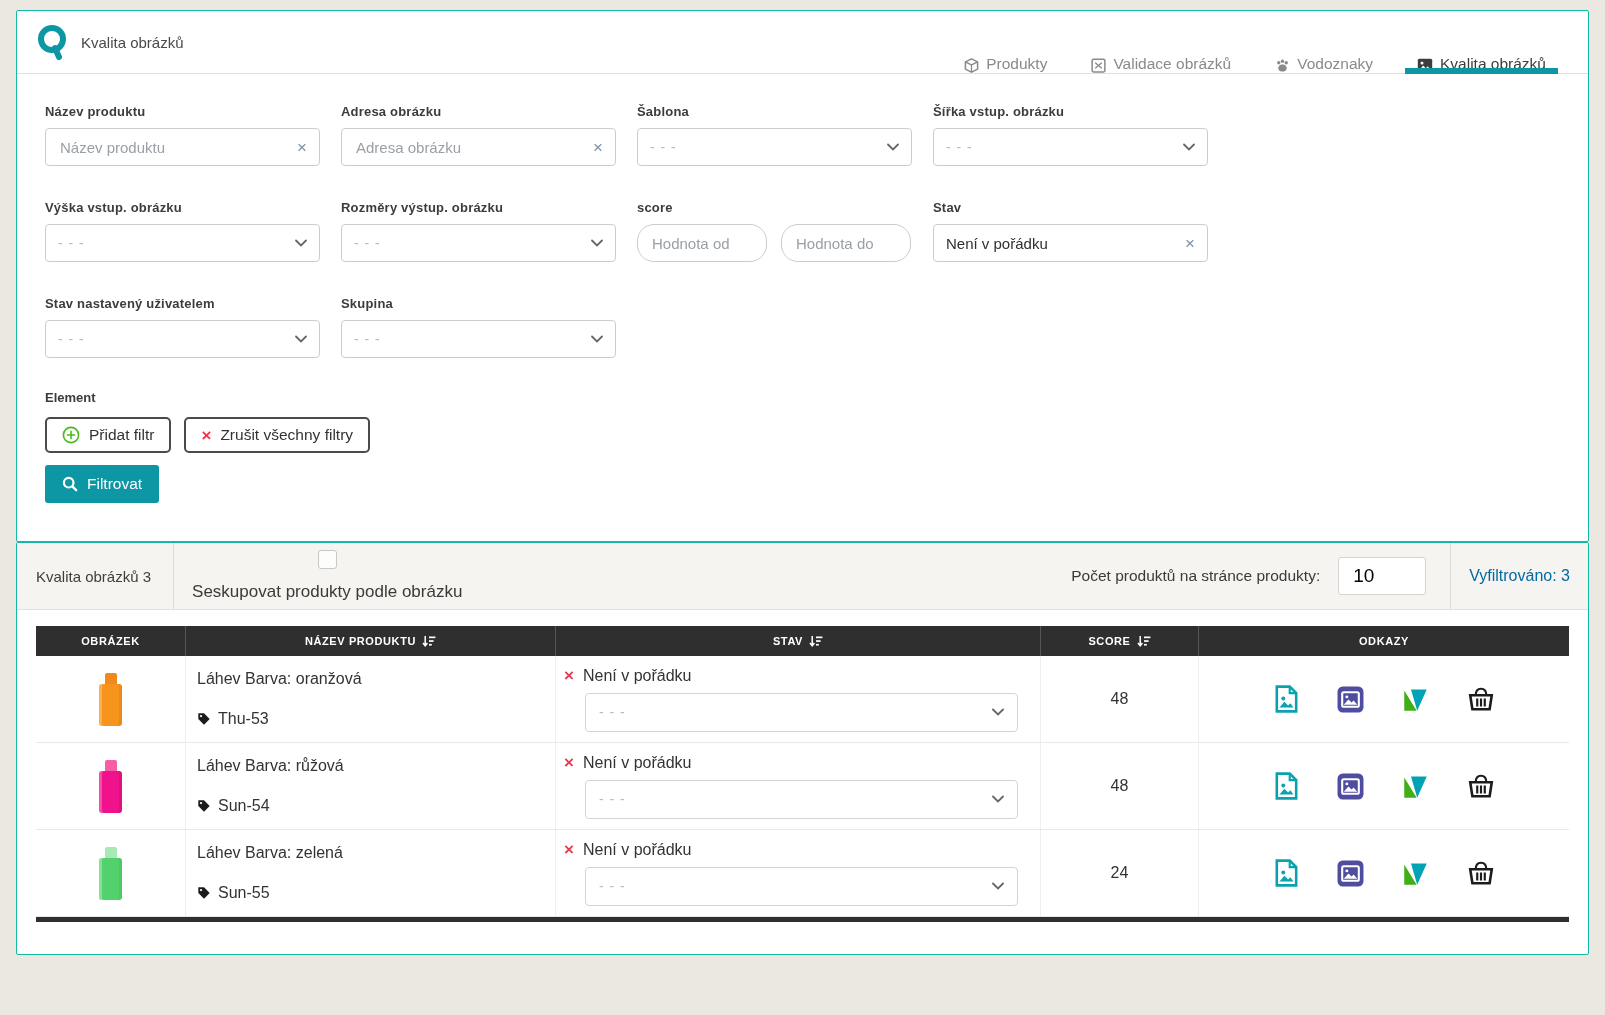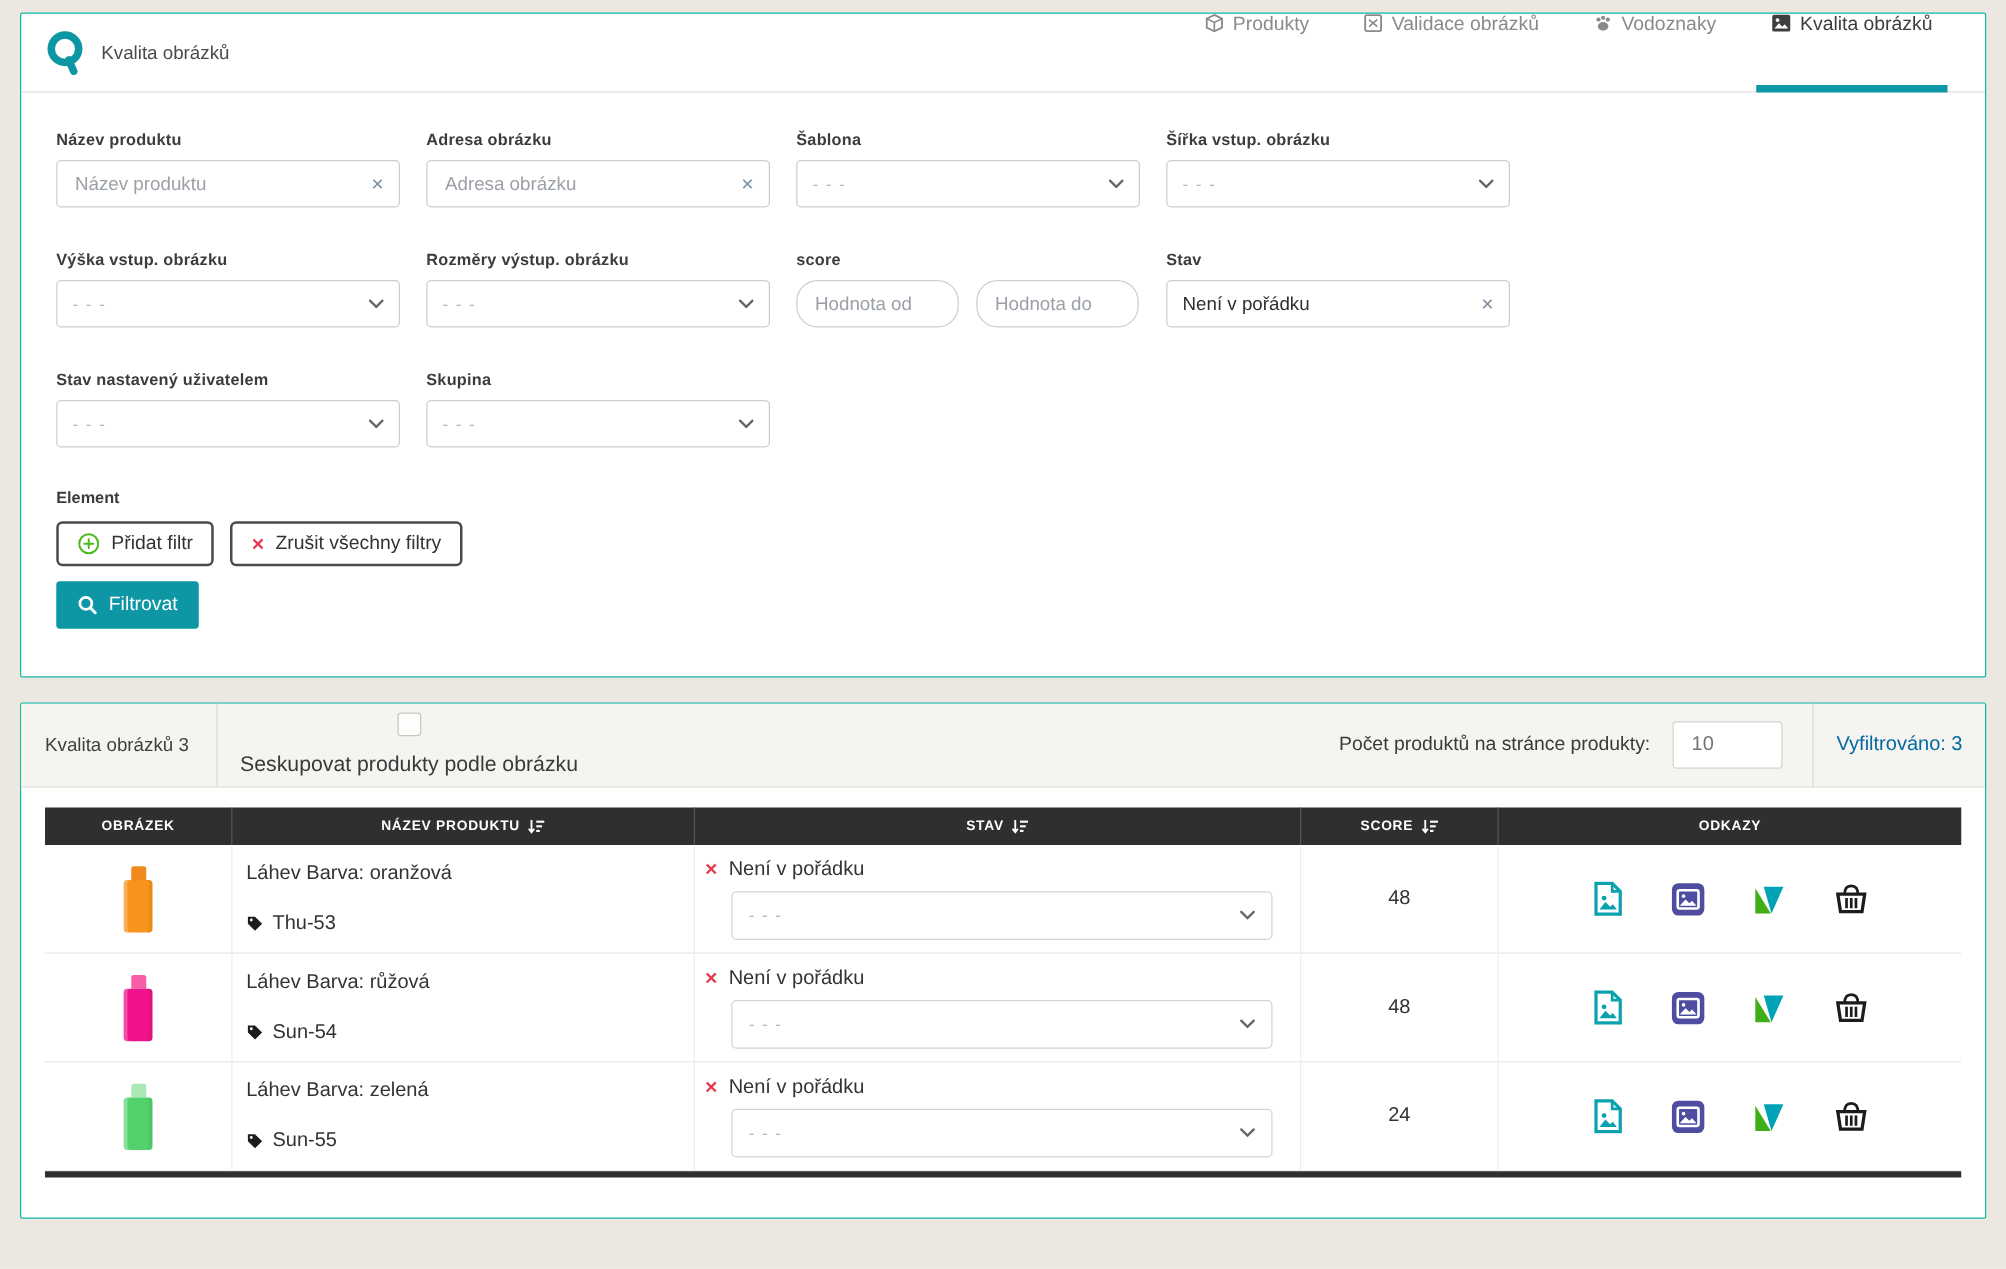--- a/index.html
+++ b/index.html
@@ -5,21 +5,21 @@
   html,body{margin:0;padding:0;background:#ebe8e2;font-family:"Liberation Sans",sans-serif;}
   .page{width:1605px;min-height:1015px;box-sizing:border-box;padding:10px 16px 20px;}
   .panel{background:#fff;border:1px solid #14b8a6;border-radius:2px;box-sizing:border-box;}
 
   
   .app-header{height:62px;display:flex;align-items:center;justify-content:space-between;
     border-bottom:1px solid #e3e1db;padding:0 20px 0 19px;position:relative;}
   .brand{display:flex;align-items:center;gap:11px;}
   .brand .title{font-size:15px;color:#4a4a4a;}
   .nav{display:flex;align-items:flex-end;height:100%;}
-  .nav-item{display:flex;align-items:flex-start;gap:7px;height:100%;padding:0 22px;color:#8a8a8a;
+  .nav-item{display:flex;align-items:flex-end;gap:7px;height:100%;padding:0 22px;color:#8a8a8a;
     font-size:15.5px;cursor:pointer;position:relative;text-decoration:none;}
   .nav-item svg{flex:0 0 auto;}
   .nav-item.active{color:#3d3d3d;}
   .nav-item.active::after{content:"";position:absolute;left:10px;right:10px;bottom:-1px;height:6px;background:#0d96a4;}
 
   
   .filter-body{padding:30px 28px 38px;}
   .fgrid{display:grid;grid-template-columns:repeat(4,275px);column-gap:21px;row-gap:34px;}
   .ffield{display:flex;flex-direction:column;}
   .flabel{font-size:13px;font-weight:bold;color:#3c3c3c;margin-bottom:9px;letter-spacing:.2px;}
@@ -34,32 +34,32 @@
   .score-pair{display:flex;gap:14px;}
   .score-pair .control{width:130px;border-radius:17px;}
   .element-label{font-size:13px;font-weight:bold;color:#3c3c3c;margin-top:32px;}
   .btn-row{display:flex;gap:13px;margin-top:12px;}
   .btn-outline{display:flex;align-items:center;gap:9px;border:2px solid #4a4a4a;border-radius:5px;
     background:#fff;padding:0 15px;height:36px;font-size:15.5px;color:#333;cursor:pointer;font-family:inherit;}
   .btn-primary{display:flex;align-items:center;gap:9px;margin-top:12px;border:none;border-radius:3px;
     background:#0d96a4;color:#fff;padding:0 17px;height:38px;font-size:15.5px;cursor:pointer;font-family:inherit;}
 
   
-  .results{margin-top:20px;padding-bottom:32px;}
+  .results{padding-bottom:32px;}
   .toolbar{height:66px;background:#f5f4f1;border-bottom:1px solid #e3e1db;display:flex;align-items:center;
     justify-content:space-between;}
   .tb-left,.tb-right{display:flex;align-items:center;height:100%;}
   .tb-title{font-size:15px;color:#3f3f3f;padding:0 22px 0 19px;}
   .vdiv{width:1px;height:100%;background:#dcdad5;}
   .chkwrap{display:flex;align-items:center;gap:13px;padding:0 18px;cursor:pointer;flex-direction:column;}
   .checkbox{width:17px;height:17px;border:1px solid #c9c7c2;border-radius:3px;background:#fdfdfc;}
   .chklabel{font-size:17px;color:#3a3a3a;}
   .pp-label{font-size:15.5px;color:#3a3a3a;padding-right:18px;}
   .pp-input{width:88px;height:38px;border:1px solid #d6d4cf;border-radius:3px;background:#fff;
-    font-size:16px;color:#737373;padding:0 14px;box-sizing:border-box;font-family:inherit;outline:none;margin-right:24px;}
+    font-size:19px;color:#000000;padding:0 14px;box-sizing:border-box;font-family:inherit;outline:none;margin-right:24px;}
   .filtered{font-size:16px;color:#0369a1;padding:0 18px;}
 
   .tablewrap{margin:16px 19px 0;}
   .trow,.thead{display:grid;grid-template-columns:150px 370px 485px 158px 1fr;}
   .thead{background:#2f2f2f;height:30px;}
   .th{display:flex;align-items:center;justify-content:center;gap:6px;color:#fff;font-size:11px;
     font-weight:bold;letter-spacing:.6px;text-transform:uppercase;border-right:1px solid #565656;}
   .th:last-child{border-right:none;align-items:center;}
   .trow{border-bottom:1px solid #e9e8e4;}
   .td{display:flex;border-right:1px solid #efeeea;padding:14px 0;box-sizing:border-box;min-height:84px;}

